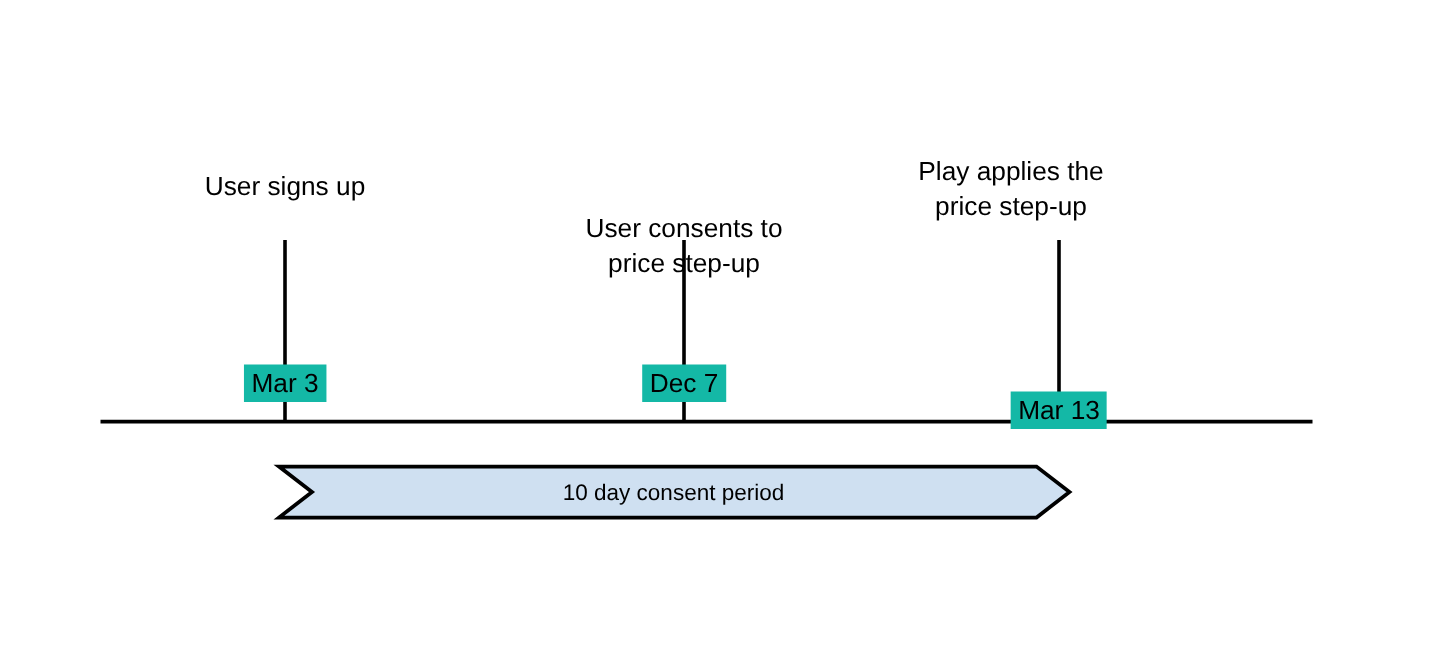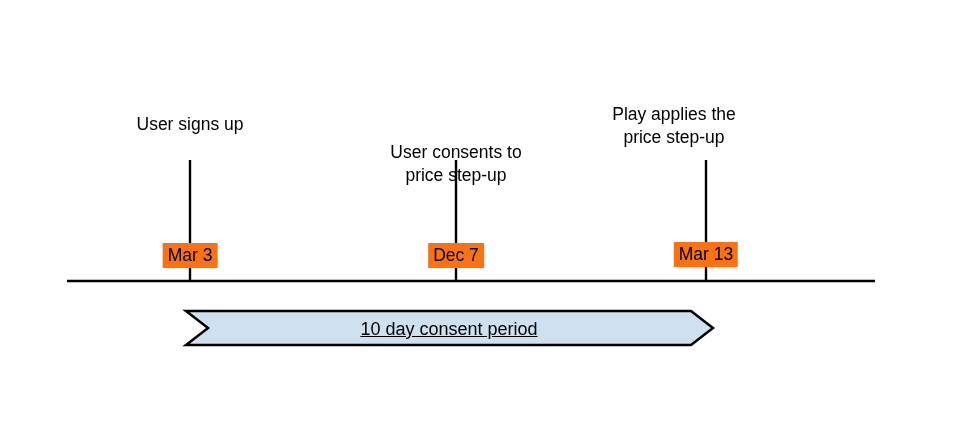--- a/index.html
+++ b/index.html
@@ -35,34 +35,33 @@
     color: #000000;
     white-space: pre-line;
     transform: translateX(-50%);
     pointer-events: none;
   }
   .date-chip {
     position: absolute;
     font-size: 17.5px;
     line-height: 22px;
     color: #000000;
-    background: #f97316;
+    background: #14b8a6;
     padding: 1px 5px 2px 5px;
     transform: translateX(-50%);
     white-space: nowrap;
   }
   .band-label {
     position: absolute;
-    font-size: 18px;
+    font-size: 15px;
     line-height: 20px;
     color: #000000;
     transform: translate(-50%, -50%);
     white-space: nowrap;
     pointer-events: none;
-    text-decoration: underline;
   }
 </style>
 </head>
 <body>
 
 <div id="canvas">
 
   <svg id="diagram-svg" viewBox="0 0 958 446">
     <line id="axis-line" x1="67" y1="281" x2="875" y2="281" stroke="#000000" stroke-width="2.5" stroke-linecap="butt"></line>
 
@@ -74,17 +73,17 @@
   </svg>
 
   <div class="event-label" style="left:190px; top:113px; width:240px;">User signs up</div>
   <div class="event-label" style="left:456px; top:103px; width:240px;margin-top:38px;">User consents to
 price step-up</div>
   <div class="event-label" style="left:674px; top:103px; width:240px;">Play applies the
 price step-up</div>
 
   <div class="date-chip" style="left:190px; top:243px;">Mar 3</div>
   <div class="date-chip" style="left:456px; top:243px;">Dec 7</div>
-  <div class="date-chip" style="left:706px; top:242px;">Mar 13</div>
+  <div class="date-chip" style="left:706px; top:261px;">Mar 13</div>
 
   <div class="band-label" style="left:449px; top:329px;">10 day consent period</div>
 
 </div>
 
 </body></html>

